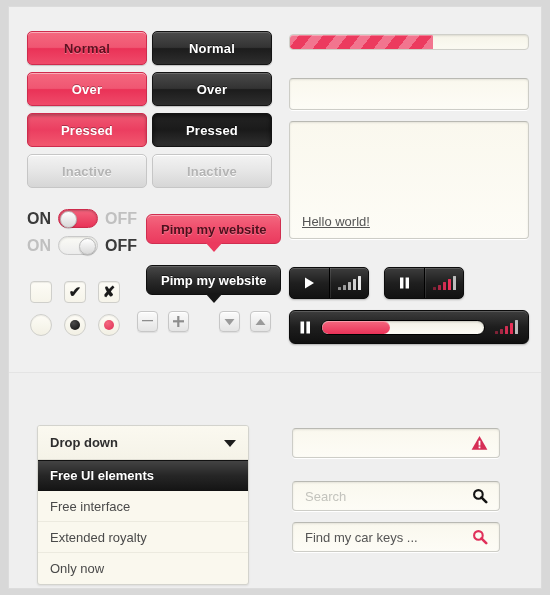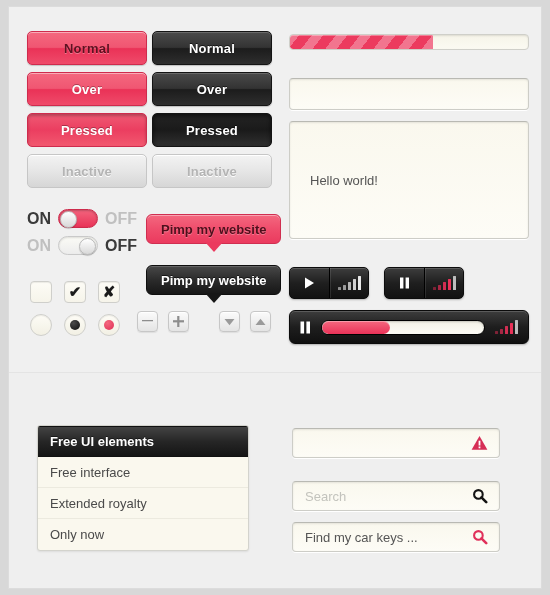--- a/index.html
+++ b/index.html
@@ -217,22 +217,23 @@
     border-radius: 4px;
     box-shadow: inset 0 1px 2px rgba(0,0,0,.09), 0 1px 0 #ffffff;
     font-family: "Liberation Sans", sans-serif;
     font-size: 13px;
     color: #555555;
     padding: 0 12px;
     display: flex;
     align-items: center;
   }
   .field.textarea {
-    align-items: center;
-    padding: 9px 20px;
+    align-items: flex-end;
+    padding: 9px 12px;
+    text-decoration: underline;
   }
   .field .placeholder { color: #c3c3bd; }
   .field-icon {
     position: absolute;
     right: 11px; top: 50%;
     transform: translateY(-50%);
     display: flex; align-items: center;
     cursor: pointer;
   }
 
@@ -468,20 +469,24 @@
     <span class="bars" style="cursor:pointer;">
       <i style="height:3px;  background:#7e2236;"></i>
       <i style="height:5px;  background:#a82744;"></i>
       <i style="height:8px;  background:#d02e52;"></i>
       <i style="height:11px; background:#ea3258;"></i>
       <i style="height:14px; background:#bdbdbd;"></i>
     </span>
   </div>
 
   <div class="dropdown" style="left:28px; top:418px; width:212px;">
+    <div class="dd-head">
+      <span>Drop down</span>
+      <span class="dd-caret"></span>
+    </div>
     <div class="dd-item selected">Free UI elements</div>
     <div class="dd-item">Free interface</div>
     <div class="dd-item">Extended royalty</div>
     <div class="dd-item">Only now</div>
   </div>
 
   <div class="field" style="left:283px; top:421px; width:208px; height:30px;">
     <span></span>
     <span class="field-icon">
       <svg width="17" height="15" viewBox="0 0 17 15">

